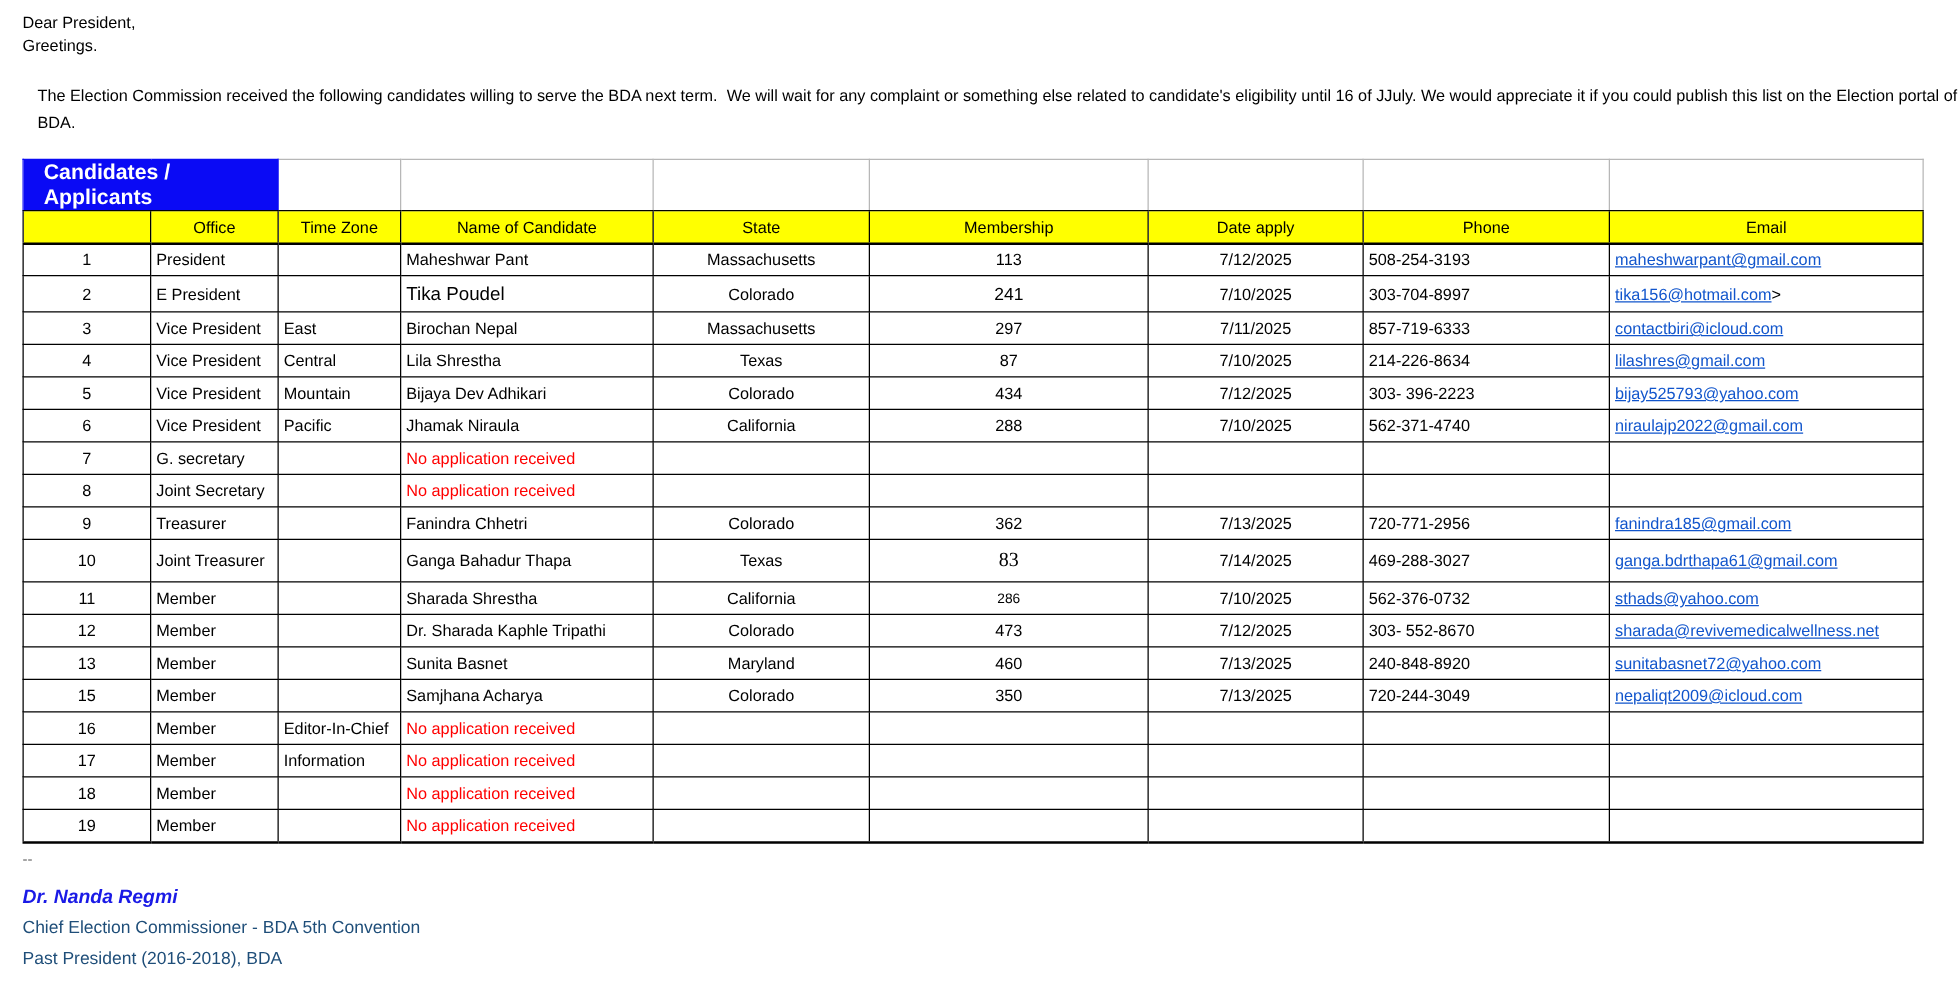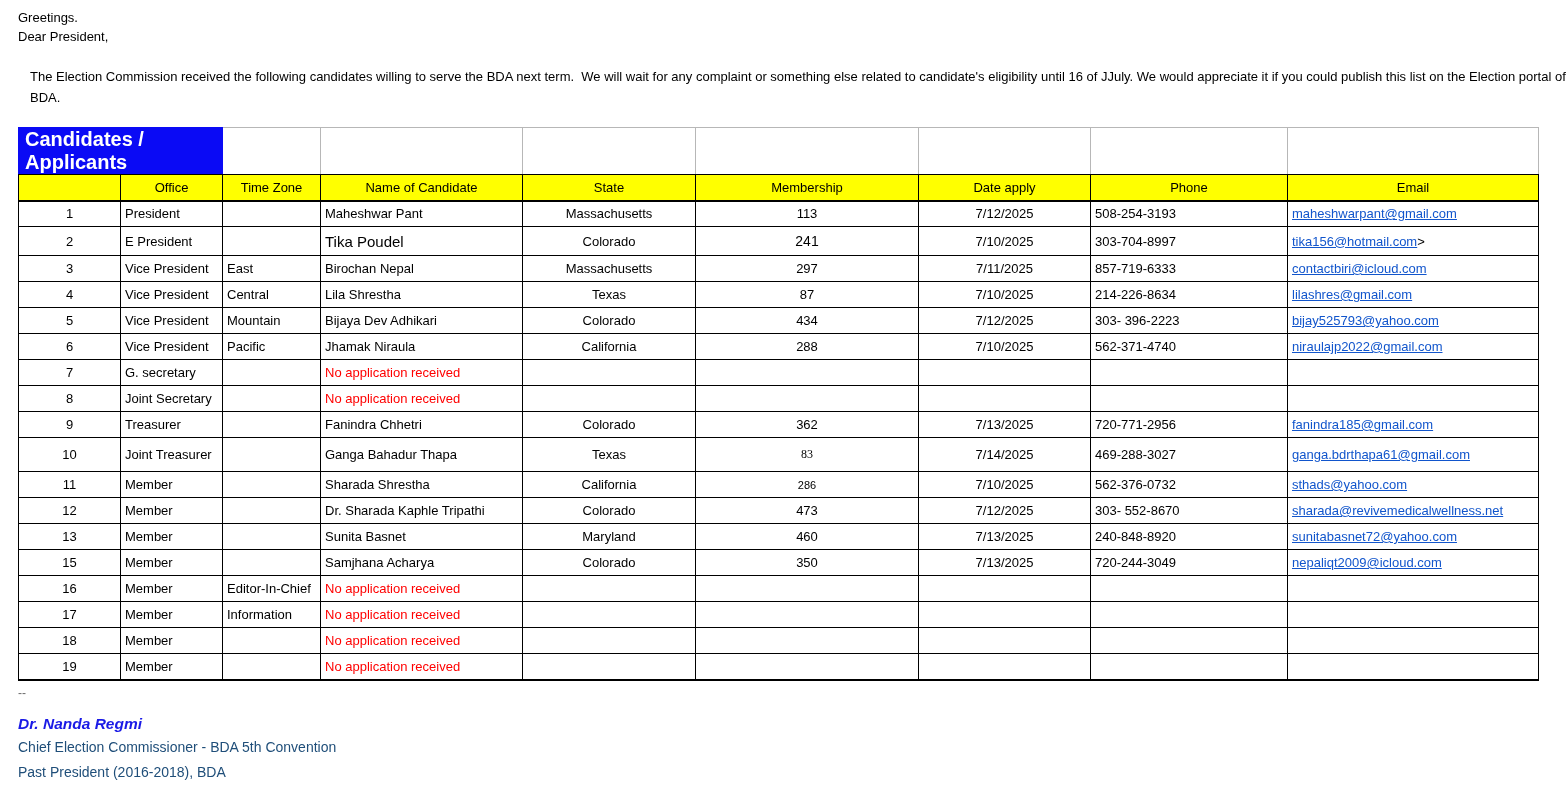--- a/index.html
+++ b/index.html
@@ -28,22 +28,22 @@
     margin-top: 19px;
     font-size: 13px;
   }
   td, th { padding: 0 4px; vertical-align: middle; overflow: hidden; }
 
   tr.title-row { height: 33px; }
   td.title-cell {
     background: var(--table-title-bg);
     color: var(--table-title-text);
     font-weight: bold;
-    font-size: 20px;
-    padding-left: 6px;
+    font-size: 17px;
+    padding-left: 16px;
     border: 1px solid var(--table-title-bg);
     border-bottom: 1px solid var(--border-black);
   }
   td.spacer {
     border: 1px solid var(--border-gray);
     border-bottom: 1px solid var(--border-black);
   }
 
   tr.header-row { height: 26px; }
   tr.header-row th {
@@ -60,21 +60,21 @@
   tbody tr.tall { height: 29px; }
   tbody tr.taller { height: 34px; }
   tbody tr:last-child td { border-bottom: 2px solid var(--border-black); }
 
   td.c { text-align: center; }
   td.l { text-align: left; }
 
   .no-app { color: var(--no-application-red); }
   .name-large { font-size: 15px; }
   .memb-large { font-size: 14px; }
-  .serif-large { font-family: "Liberation Serif", serif; font-size: 12px; margin-top: 40px; }
+  .serif-large { font-family: "Liberation Serif", serif; font-size: 16px; margin-top: 40px; }
   .small { font-size: 11px; }
 
   a.email-link {
     color: var(--link-blue);
     text-decoration: underline;
   }
   .email-suffix { color: #000; }
 
   
   .sig { margin-top: 5px; }
@@ -92,22 +92,22 @@
     font-size: 14px;
     line-height: 25px;
   }
 </style>
 </head>
 <body>
 
 <div class="page">
 
   <div class="letter">
+    <div>Dear President,</div>
     <div>Greetings.</div>
-    <div>Dear President,</div>
     <p class="para">The Election Commission received the following candidates willing to serve the BDA next term.  We will wait for any complaint or something else related to candidate's eligibility until 16 of JJuly. We would appreciate it if you could publish this list on the Election portal of BDA.</p>
   </div>
 
   <table class="candidates">
     <colgroup>
       <col style="width:102px">
         <col style="width:102px">
         <col style="width:98px">
       <col style="width:202px">
         <col style="width:173px">

